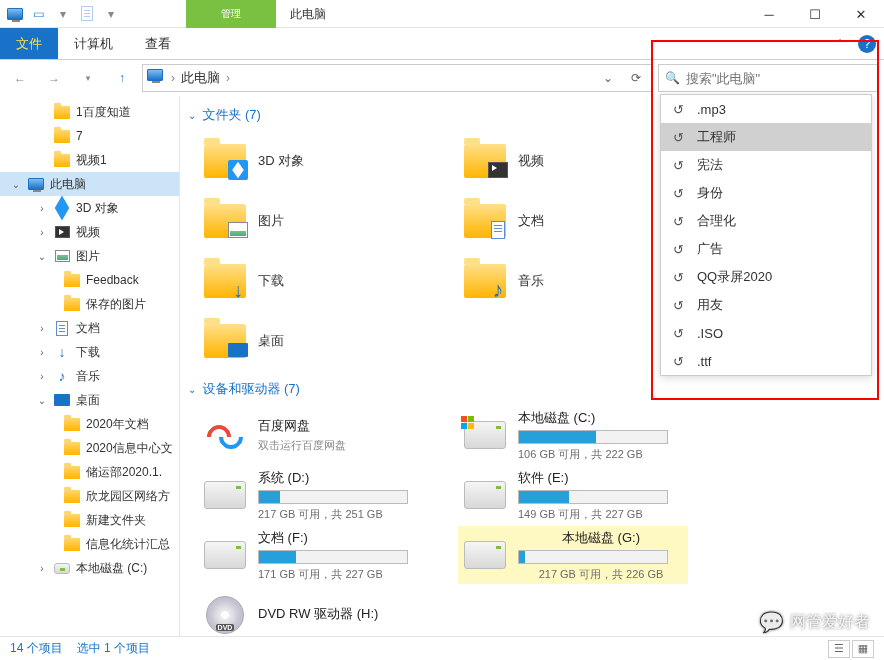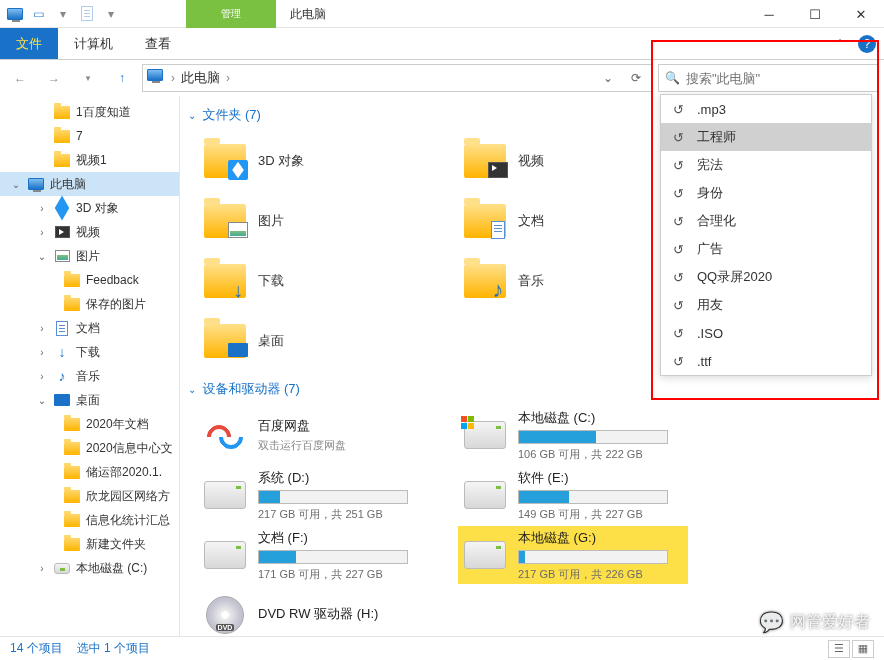--- a/index.html
+++ b/index.html
@@ -46,21 +46,21 @@
 .content { flex: 1; overflow-y: auto; padding: 6px 10px 6px 18px; }
 .grouphdr { display: flex; align-items: center; gap: 6px; color: #1a72c8; font-size: 13px; margin: 4px 0 8px -10px; cursor: pointer; }
 .grouphdr .chev { font-size: 10px; }
 
 .tilegrid { display: flex; flex-wrap: wrap; gap: 2px 30px; margin-bottom: 10px; }
 .foldertile { width: 230px; height: 58px; display: flex; align-items: center; gap: 10px; padding: 4px; cursor: pointer; }
 .foldertile .big { width: 46px; height: 46px; display: flex; align-items: center; justify-content: center; }
 .foldertile .lbl { font-size: 13px; }
 
 .drivetile { width: 230px; height: 58px; display: flex; align-items: center; gap: 10px; padding: 4px; cursor: pointer; }
-.drivetile.sel { background: #fde047; }
+.drivetile.sel { background: #fef9c3; text-align: center; }
 .drivetile .big { width: 46px; height: 46px; display: flex; align-items: center; justify-content: center; }
 .drivetile .info { flex: 1; font-size: 12px; }
 .drivetile .name { font-size: 13px; color: #222; margin-bottom: 3px; }
 .drivetile .bar { width: 150px; height: 14px; border: 1px solid #bbb; background: #f2f2f2; margin-bottom: 3px; position: relative; }
 .drivetile .bar .fill { height: 100%; background: #26a0da; }
 .drivetile .sub { color: #6b6b6b; font-size: 11px; }
 .baidu .sub { font-size: 11px; color: #888; }
 
 
 .statusbar { height: 24px; border-top: 1px solid #e5e5e5; display: flex; align-items: center; padding: 0 10px; font-size: 12px; color: #1a72c8; gap: 14px; }
@@ -292,28 +292,28 @@
         <span class="fldr">
           <div class="fic-folder"></div>
         </span>
         <span>欣龙园区网络方</span>
       </div>
       <div class="node lvl2">
         <span class="tw"></span>
         <span class="fldr">
           <div class="fic-folder"></div>
         </span>
+        <span>新建文件夹</span>
+      </div>
+      <div class="node lvl2">
+        <span class="tw"></span>
+        <span class="fldr">
+          <div class="fic-folder"></div>
+        </span>
         <span>信息化统计汇总</span>
-      </div>
-      <div class="node lvl2">
-        <span class="tw"></span>
-        <span class="fldr">
-          <div class="fic-folder"></div>
-        </span>
-        <span>新建文件夹</span>
       </div>
       <div class="node lvl1">
     <span class="tw">›</span>
     <span class="fldr">
           <div class="big-drive" style="width:16px;height:11px;"></div>
         </span>
     <span>本地磁盘 (C:)</span>
       </div>
   </div>
 

